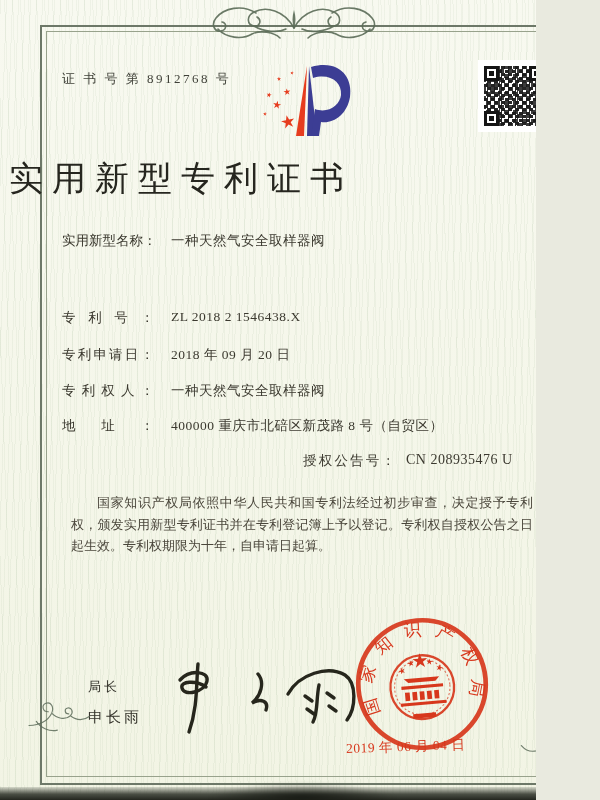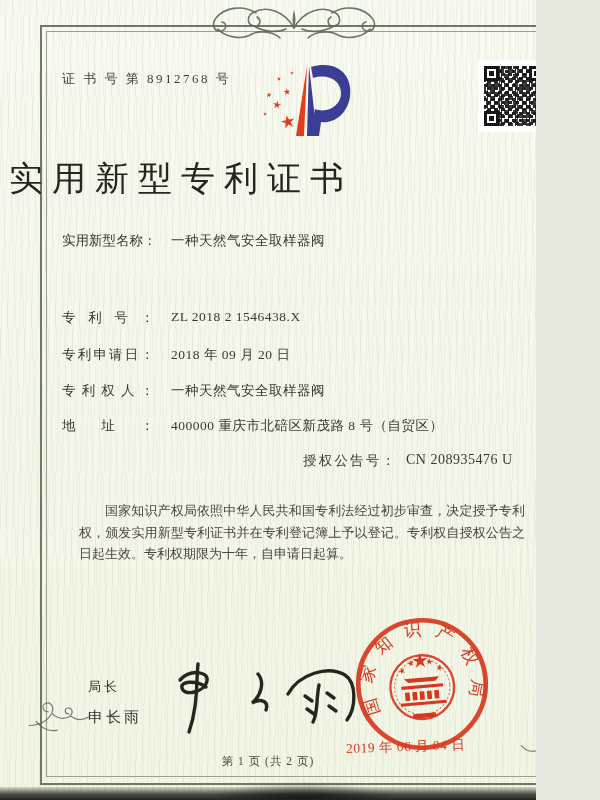--- a/index.html
+++ b/index.html
@@ -20,21 +20,21 @@
       text-indent:9px;color:#26261f;font-weight:500;}
   .row{left:62px;width:480px;font-size:13.5px;color:#3b392f;white-space:nowrap;}
   .row .lbl{display:inline-block;width:92px;text-align:justify;text-align-last:justify;
       vertical-align:top;}
   .row .val{display:inline-block;margin-left:17px;letter-spacing:0.5px;}
   .grant2-lbl{left:303px;width:92px;display:inline-block;font-size:13.5px;color:#3b392f;
       text-align:justify;text-align-last:justify;}
   .grant2-val{left:406px;font-size:14px;color:#3b392f;letter-spacing:0.5px;white-space:nowrap;}
   .paras{left:63px;top:484px;width:478px;font-size:13px;line-height:21.5px;color:#4a463b;
       text-align:justify;}
-  .paras p{margin:16px;text-indent:2em;}
+  .paras p{margin:8px;text-indent:2em;}
   .signer-title{left:88px;top:678px;font-size:13px;letter-spacing:3px;color:#33322a;}
   .signer-name{left:88px;top:708px;font-size:15px;letter-spacing:3px;color:#33322a;font-family:Liberation Mono, monospace;}
   .signature-svg{left:160px;top:652px;}
   .seal-svg{left:352px;top:614px;transform:rotate(-5deg);}
   .seal-date{left:346px;top:738px;font-size:13.5px;color:#d7371c;letter-spacing:0.5px;
       transform:rotate(-2deg);white-space:nowrap;}
   .footer{left:0;right:0;top:754px;text-align:center;font-size:11.5px;color:#4a4a40;
       letter-spacing:1px;}
   .logo{left:248px;top:58px;}
   .qr{left:478px;top:60px;width:66px;height:66px;background:#fff;padding:3px;}
@@ -177,18 +177,17 @@
   <svg class="abs flourish" style="left:28px;top:686px" width="70" height="62" viewBox="0 0 100 60">
     <use href="#flourish-def" transform="rotate(12 50 30)"></use>
   </svg>
   <svg class="abs flourish" style="left:512px;top:722px" width="72" height="60" viewBox="0 0 100 60">
     <use href="#flourish-def" transform="translate(100,0) scale(-1,1)"></use>
   </svg>
   <svg class="abs flourish" style="left:564px;top:592px" width="48" height="56" viewBox="0 0 100 60">
     <use href="#flourish-def" transform="rotate(80 50 30)"></use>
   </svg>
 
-  <div class="abs footer">第 1 页 (共 2 页)</div>
 
   <div class="abs scan-band"></div>
   <div class="abs scan-blob"></div>
 
 </div>
 
 </body></html>

